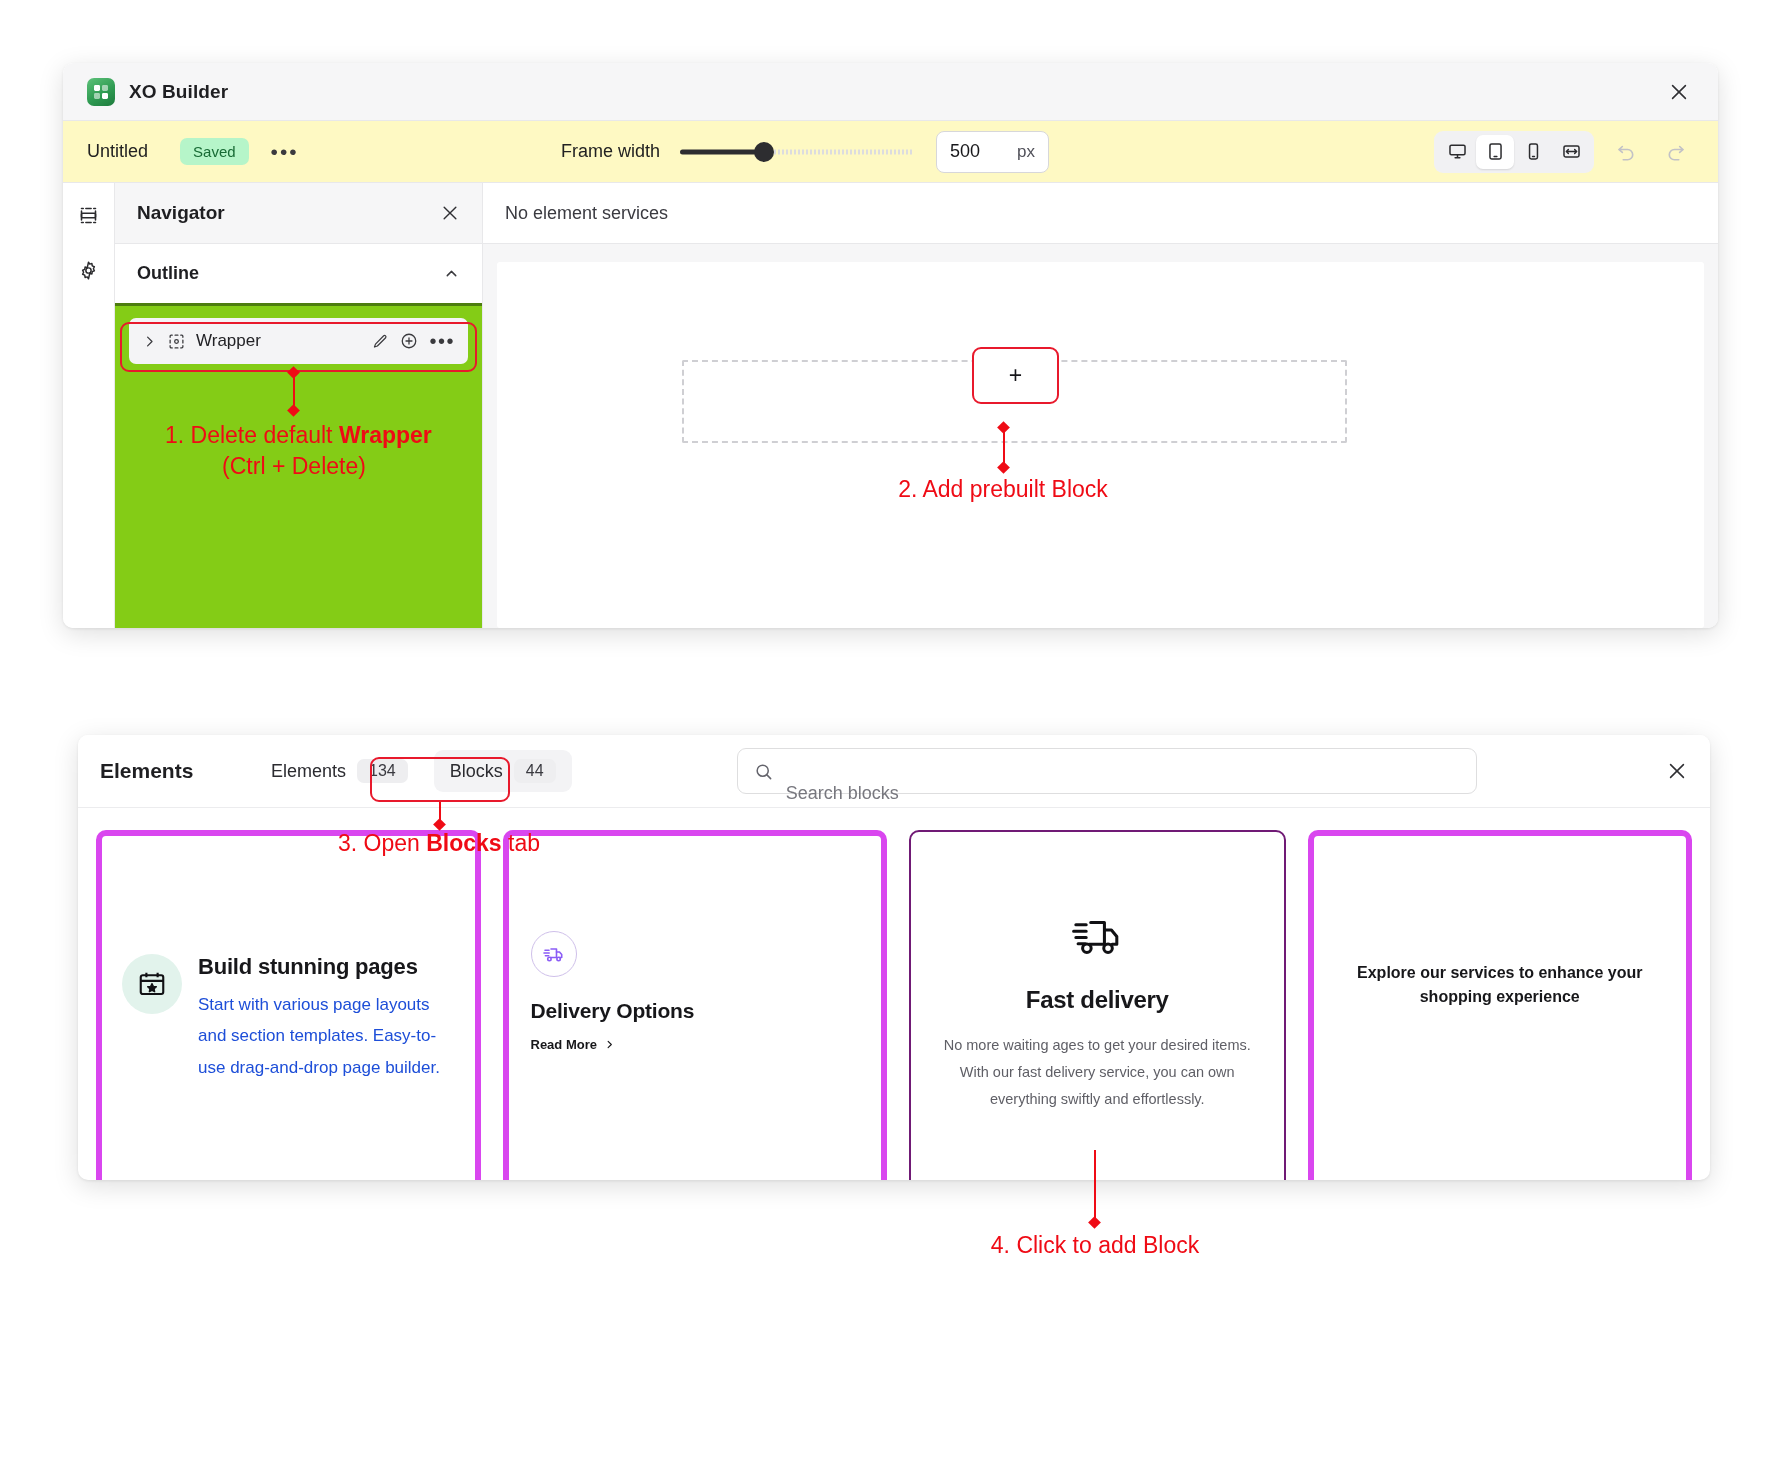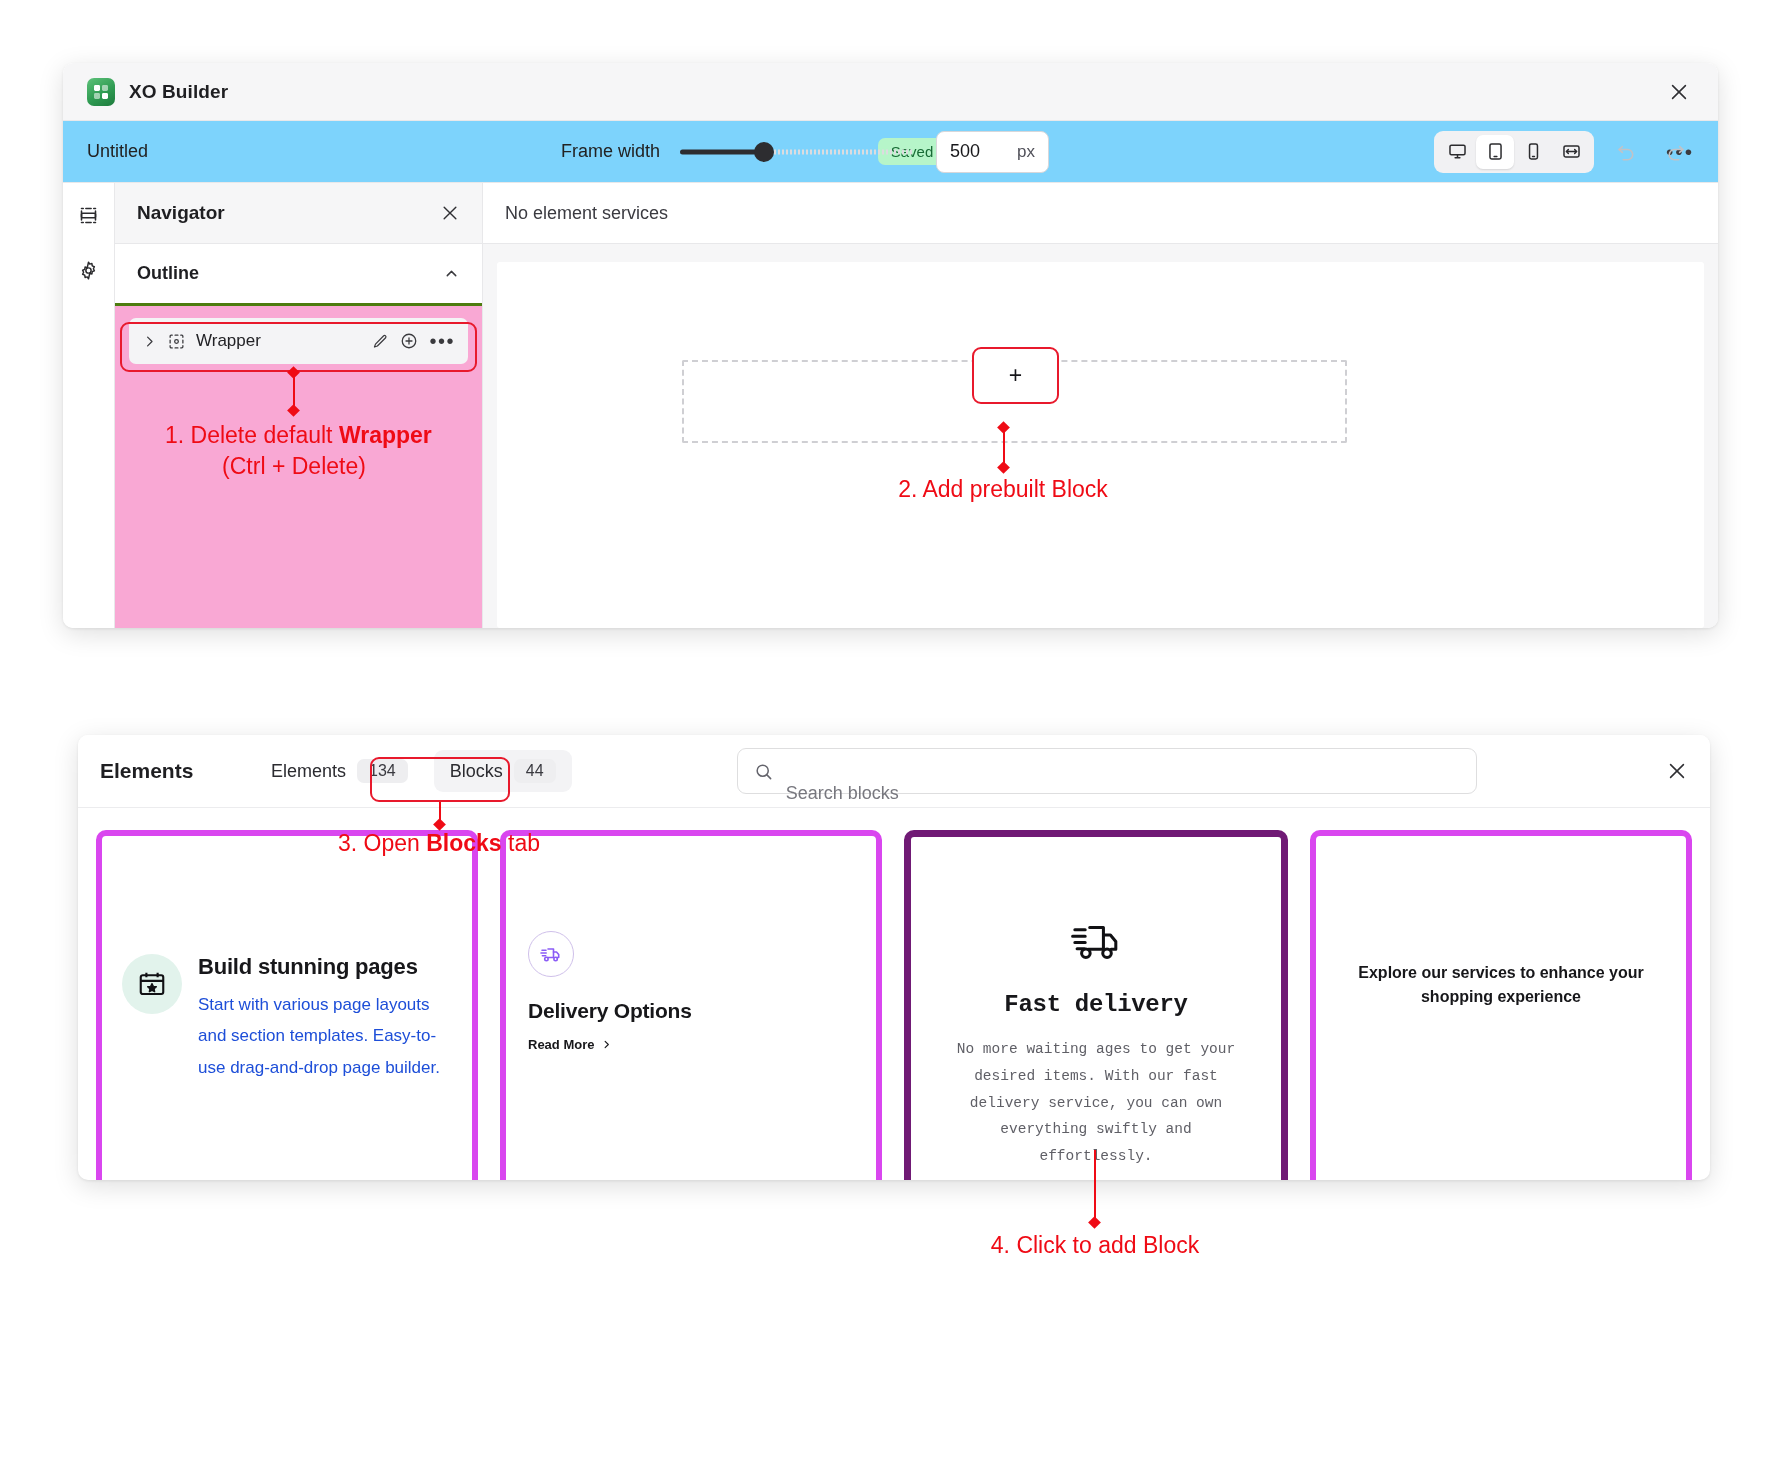--- a/index.html
+++ b/index.html
@@ -32,22 +32,22 @@
     width: 28px; height: 28px; border-radius: 7px;
     background: linear-gradient(150deg,#5ec27a 0%, #2f9b52 55%, #1d7a3d 100%);
     display:flex; align-items:center; justify-content:center;
     margin-right: 14px; flex: none;
   }
   .app-title { font-size:19px; font-weight:700; color:#1f1f22; letter-spacing:.1px; }
   .titlebar-spacer { flex:1; }
   .win-close { color:#333; cursor:pointer; padding:4px; line-height:0; }
 
   .toolbar {
-    height: 62px; background:#7dd3fc; border-bottom:1px solid #e8e8ea;
-    display:flex; align-items:center; padding: 0 24px; position:relative;justify-content:space-between;
+    height: 62px; background:#fef9c3; border-bottom:1px solid #e8e8ea;
+    display:flex; align-items:center; padding: 0 24px; position:relative;
   }
   .doc-name { font-size:18px; color:#222; }
   .saved-pill {
     margin-left: 32px; background:#b6f5c9; color:#186b35;
     font-size:15px; padding: 5px 13px; border-radius: 7px; font-weight:400;
   }
   .dots-btn { margin-left: 22px; color:#3b3b3f; font-size:21px; letter-spacing:2px; line-height:14px; cursor:pointer; }
 
   .framewidth-group { display:flex; align-items:center; position:absolute; left: 498px; }
   .framewidth-label { font-size:18px; color:#222; margin-right: 20px; }
@@ -70,21 +70,21 @@
   .device-btn.active { background:#fff; box-shadow:0 1px 2px rgba(0,0,0,.12); }
   .hist-btn { width:36px; height:34px; display:flex; align-items:center; justify-content:center; color:#c2c2c6; margin-left:14px; cursor:pointer; }
 
   .body-row { display:flex; height: calc(100% - 120px); }
   .rail {
     width: 52px; border-right:1px solid #e8e8ea; background:#fff;
     display:flex; flex-direction:column; align-items:center; padding-top: 22px; gap: 34px; flex:none;
   }
   .rail-btn { color:#2b2b2e; cursor:pointer; line-height:0; }
 
-  .navpanel { width: 368px; border-right:1px solid #e8e8ea; background:#f9a8d4; flex:none; }
+  .navpanel { width: 368px; border-right:1px solid #e8e8ea; background:#84cc16; flex:none; }
   .navpanel-head {
     height: 61px; background:#f6f6f7; border-bottom:1px solid #e8e8ea;
     display:flex; align-items:center; padding: 0 22px;
   }
   .navpanel-title { font-size:19px; font-weight:700; color:#1f1f22; }
   .navpanel-head .sp { flex:1; }
   .outline-head {
     height: 62px; border-bottom:3px solid #4d7c0f; display:flex; align-items:center; padding: 0 22px; background:#fff;
   }
   .outline-title { font-size:18px; font-weight:700; color:#1f1f22; }
@@ -139,21 +139,21 @@
     font-family:"Liberation Sans","DejaVu Sans",sans-serif; background:transparent;margin-top:45px;
   }
   .search input::placeholder { color:#77777e; }
   .panel-close { margin-left: 24px; color:#333; cursor:pointer; line-height:0; }
 
   .cards { display:flex; gap: 22px; padding: 22px 18px; }
   .card {
     flex:1; height: 420px; border:6px solid #d946ef; border-radius:10px; background:#fff;
     position:relative; overflow:hidden;
   }
-  .card.sel { border:7px solid #701a75;font-family:Liberation Mono, monospace; }
+  .card.sel { border:2px solid #701a75; }
   .card-preview { position:absolute; left:0; right:0; top:0; bottom: 62px; }
 
   
   .p1 { display:flex; gap: 16px; padding: 118px 20px 0 20px; }
   .p1-ico { width:60px; height:60px; border-radius:50%; background:#e2f3ec; display:flex; align-items:center; justify-content:center; flex:none; }
   .p1-h { font-size:22px; font-weight:700; color:#17171a; margin:0 0 9px 0; letter-spacing:-.2px; }
   .p1-p { font-size:17px; color:#1d4ed8; line-height:1.85; margin:0; }
 
   
   .p2 { padding: 95px 22px 0 22px; }

